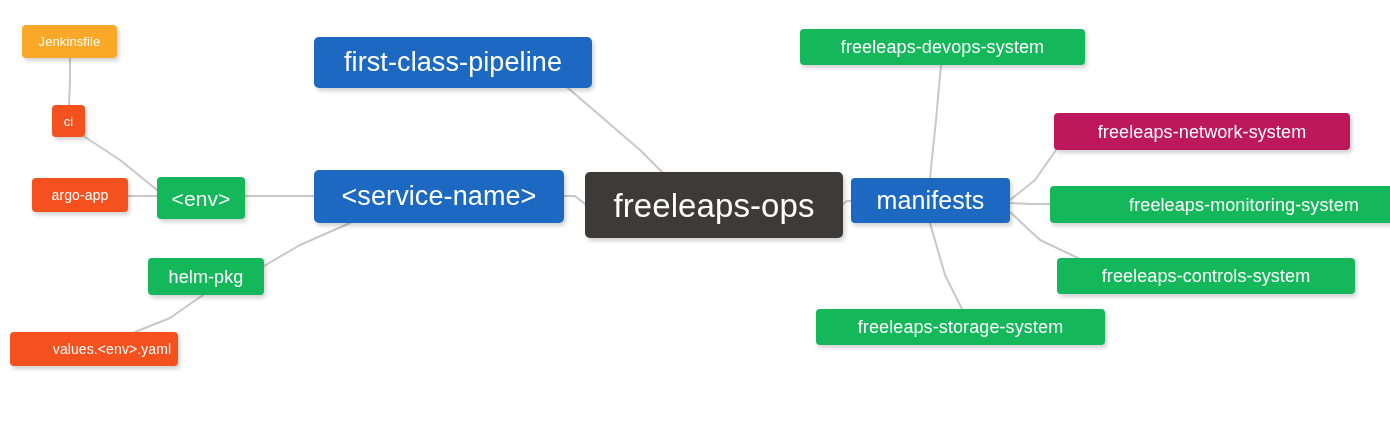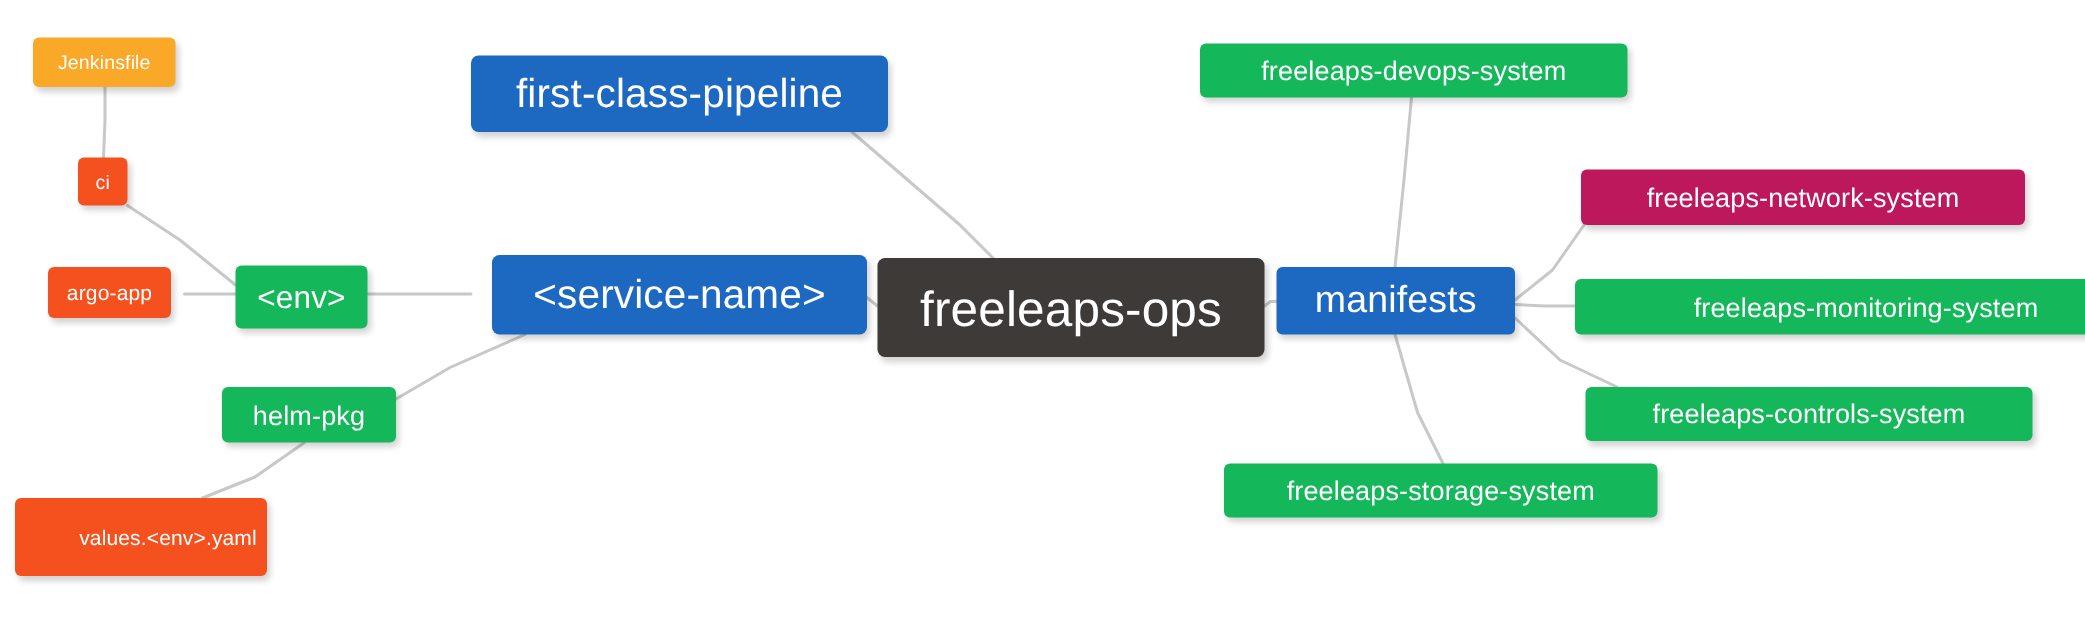--- a/index.html
+++ b/index.html
@@ -69,33 +69,33 @@
       <polyline points="930,223 945,275 962,309" fill="none" stroke="#c8c8c8" stroke-width="2" stroke-linecap="round" stroke-linejoin="round"></polyline>
     </svg>
 
   <div id="node-layer">
       <div class="node tier-5" style="left: 22px; top: 25px; width: 95px; height: 33px; background: rgb(249, 168, 39);">
         <span>Jenkinsfile</span>
       </div>
       <div class="node tier-5" style="left: 52px; top: 105px; width: 33px; height: 32px; background: rgb(244, 81, 30);">
         <span>ci</span>
       </div>
-      <div class="node tier-4" style="left: 32px; top: 178px; width: 82px; height: 34px; background: rgb(244, 81, 30);">
+      <div class="node tier-4" style="left: 32px; top: 178px; width: 96px; height: 34px; background: rgb(244, 81, 30);">
         <span>argo-app</span>
       </div>
       <div class="node tier-2" style="left: 157px; top: 177px; width: 88px; height: 42px; background: rgb(20, 184, 90);">
         <span>&lt;env&gt;</span>
       </div>
-      <div class="node tier-1" style="left: 314px; top: 170px; width: 250px; height: 53px; background: rgb(29, 104, 192); margin-left: 14px;">
+      <div class="node tier-1" style="left: 314px; top: 170px; width: 250px; height: 53px; background: rgb(29, 104, 192);">
         <span>&lt;service-name&gt;</span>
       </div>
       <div class="node tier-3" style="left: 148px; top: 258px; width: 116px; height: 37px; background: rgb(20, 184, 90);">
         <span>helm-pkg</span>
       </div>
-      <div class="node tier-4" style="left: 10px; top: 332px; width: 168px; height: 52px; background: rgb(244, 81, 30); padding-left: 36px;">
+      <div class="node tier-4" style="left: 10px; top: 332px; width: 168px; height: 34px; background: rgb(244, 81, 30); padding-left: 36px;">
         <span>values.&lt;env&gt;.yaml</span>
       </div>
       <div class="node tier-1" style="left: 314px; top: 37px; width: 278px; height: 51px; background: rgb(29, 104, 192);">
         <span>first-class-pipeline</span>
       </div>
       <div class="node tier-root" style="left: 585px; top: 172px; width: 258px; height: 66px; background: rgb(62, 58, 55);">
         <span>freeleaps-ops</span>
       </div>
       <div class="node tier-1b" style="left: 851px; top: 178px; width: 159px; height: 45px; background: rgb(29, 104, 192);">
         <span>manifests</span>

